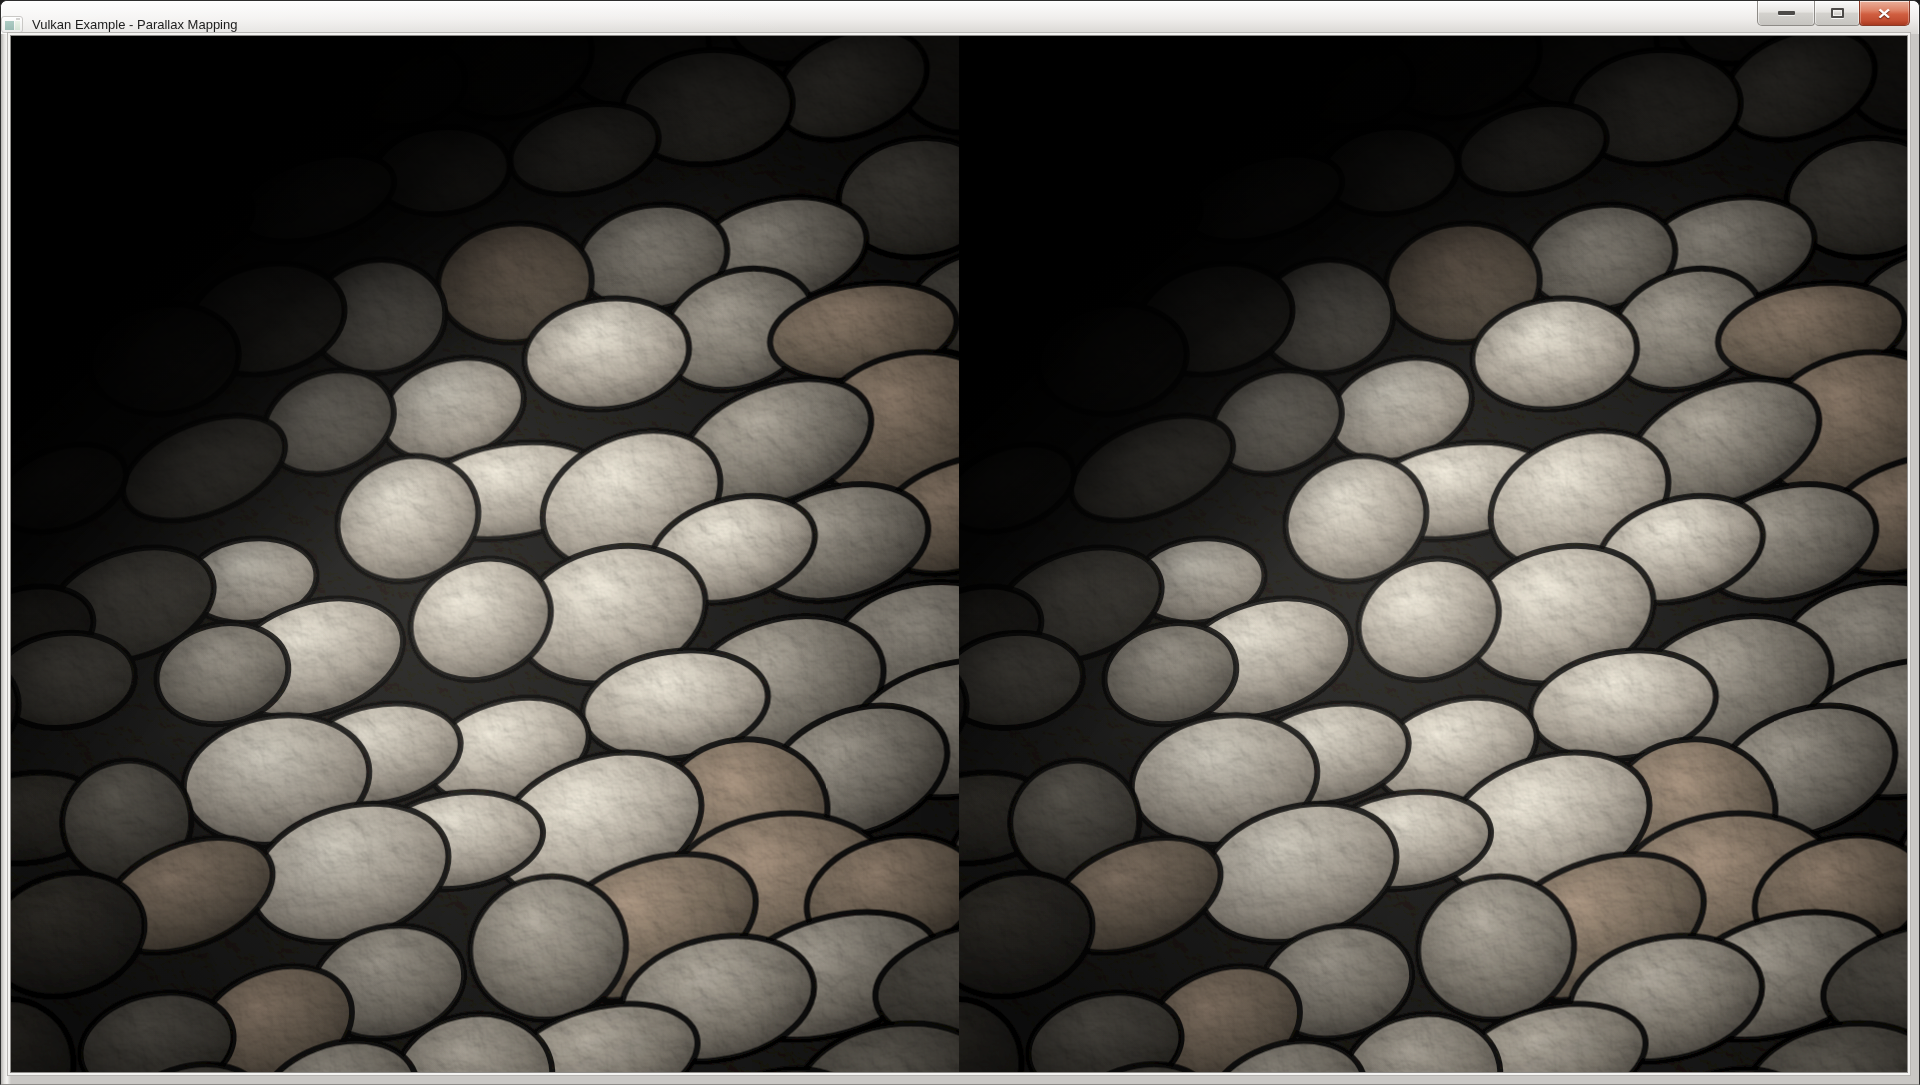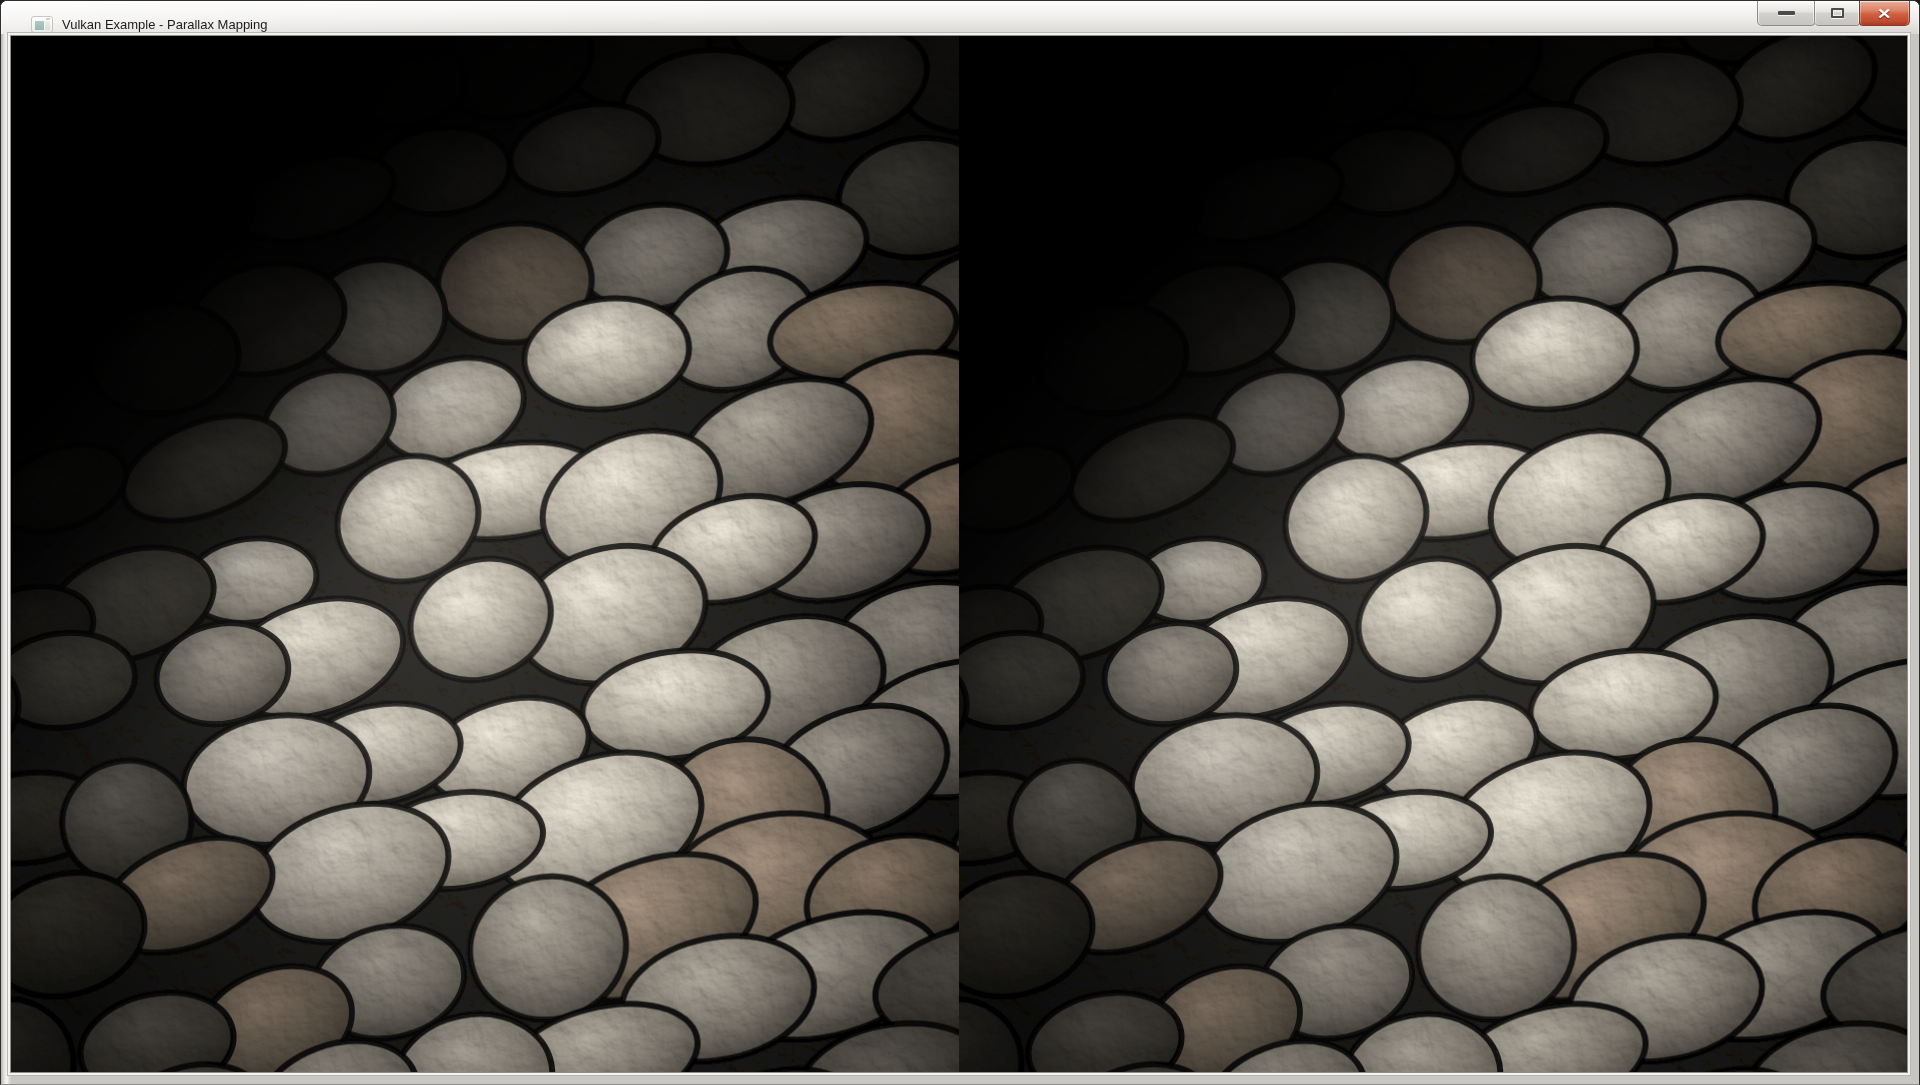--- a/index.html
+++ b/index.html
@@ -12,21 +12,21 @@
     border:1px solid #2e2e2e; border-bottom:1px solid #8f8d8a;
   }
 
   
   .titlebar {
     position:relative; height:48px;
     background:linear-gradient(#fdfdfd 0%, #efedeb 38%, #dedcd9 62%, #c9c7c3 100%);
     border-bottom:1px solid #a7a5a1;
     border-radius:6px 6px 0 0;
     box-shadow:inset 0 1px 0 rgba(255,255,255,.9), inset 1px 0 0 rgba(255,255,255,.5), inset -1px 0 0 rgba(255,255,255,.5);
-    display:flex; align-items:center; padding-left:30px;
+    display:flex; align-items:center; padding-left:0;
   }
   .titlebar::after {
     content:""; position:absolute; inset:0; pointer-events:none;
     background:linear-gradient(100deg, rgba(255,255,255,.5) 0%, rgba(255,255,255,0) 42%);
     border-radius:6px 6px 0 0;
   }
   .app-icon {
     position:relative; width:22px; height:17px; flex:0 0 auto;
     background:linear-gradient(#ffffff,#dcdcda);
     border:1px solid #97948f; border-radius:3px;

